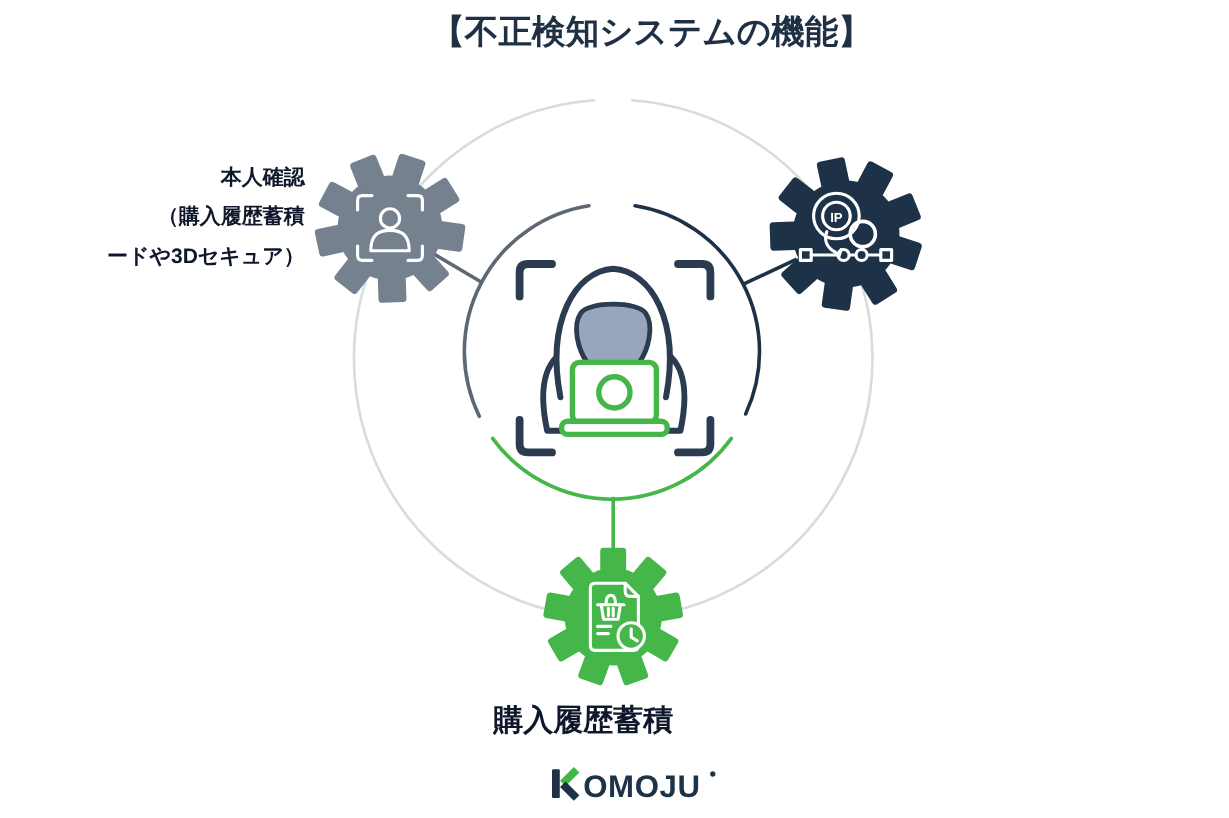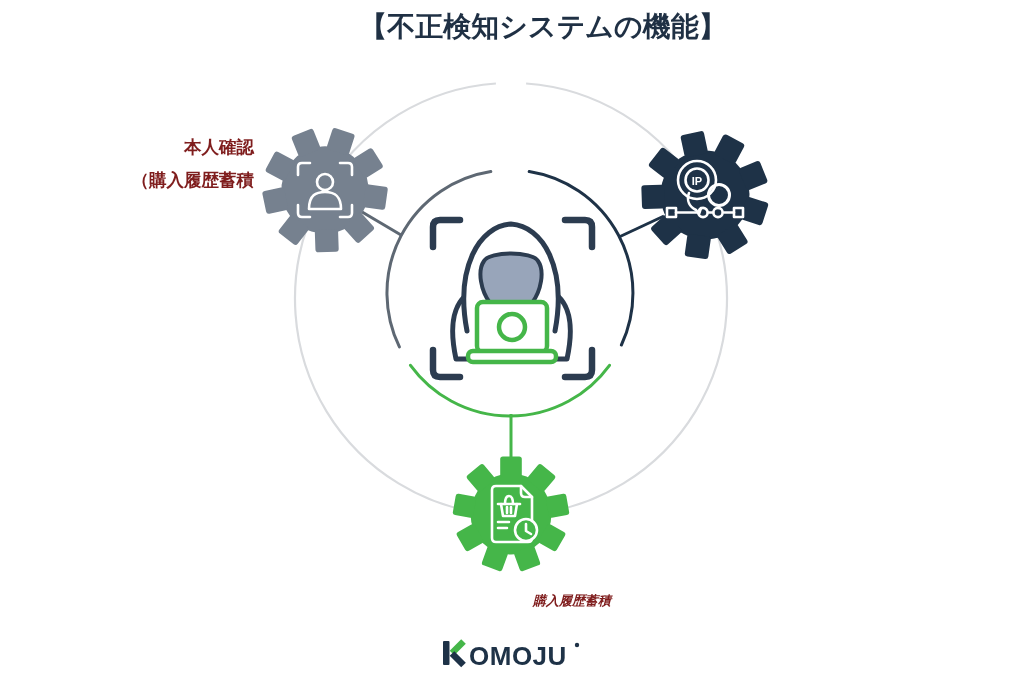--- a/index.html
+++ b/index.html
@@ -1,26 +1,26 @@
 <!DOCTYPE html>
 <html><head>
 <meta charset="utf-8">
 <style>
   html,body{margin:0;padding:0;background:#fff;}
   .stage{position:relative;width:1024px;height:682px;background:#ffffff;overflow:hidden;
          font-family:"Liberation Sans",sans-serif;}
   .title{position:absolute;top:8px;left:0;width:100%;text-align:center;
          font-size:28px;font-weight:700;color:#1F3044;letter-spacing:0px;padding-left:31px;}
   .diagram{position:absolute;top:0;left:0;}
-  .label{position:absolute;font-size:17.5px;font-weight:700;color:#7f1d1d;line-height:33px;}
+  .label{position:absolute;font-size:17.5px;font-weight:700;color:#0f172a;line-height:33px;}
   .label span{display:block;}
   .label-identity{left:0;width:254px;top:131px;text-align:right;}
   .label-device{left:773px;width:240px;top:137px;text-align:left;}
-  .label-purchase{left:411px;width:200px;top:584px;text-align:right;font-size:13px;font-style:italic;}
-  .logo{position:absolute;left:443px;top:637px;width:150px;height:32px;}
+  .label-purchase{left:411px;width:200px;top:584px;text-align:left;font-size:25px;}
+  .logo{position:absolute;left:460px;top:637px;width:150px;height:32px;}
 </style>
 </head>
 <body>
 
 <div class="stage">
 
   <div class="title">【不正検知システムの機能】</div>
 
   <svg class="diagram" width="1024" height="682" viewBox="0 0 1024 682">
 
@@ -102,20 +102,21 @@
         <rect x="477" y="302" width="70" height="50" rx="6"></rect>
         <circle cx="512" cy="327" r="13"></circle>
         <rect x="468" y="351" width="88" height="11" rx="5"></rect>
       </g>
     </g>
   </svg>
 
   <div class="label label-identity">
     <span>本人確認</span>
     <span>（購入履歴蓄積</span>
+    <span>ードや3Dセキュア）</span>
   </div>
 
 
   <div class="label label-purchase">購入履歴蓄積</div>
 
   <div class="logo">
     <svg width="150" height="32" viewBox="0 0 150 32">
       <g>
         <rect x="0" y="4" width="6.5" height="24" rx="1" fill="#1E3247"></rect>
         <path d="M 9,16 L 20.5,4.5" stroke-width="6.5" fill="none" stroke="#45B649"></path>

